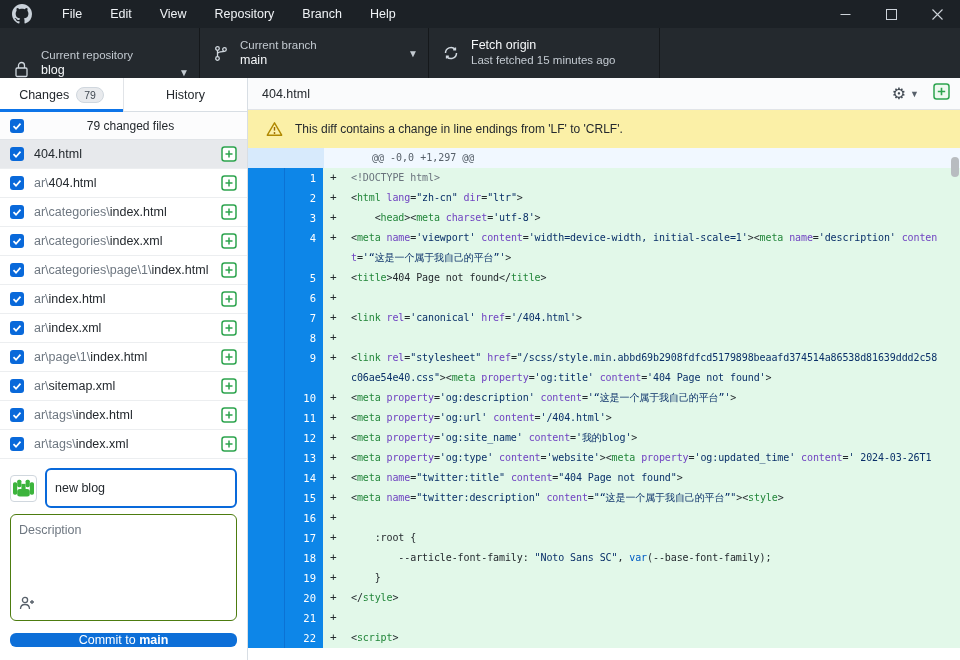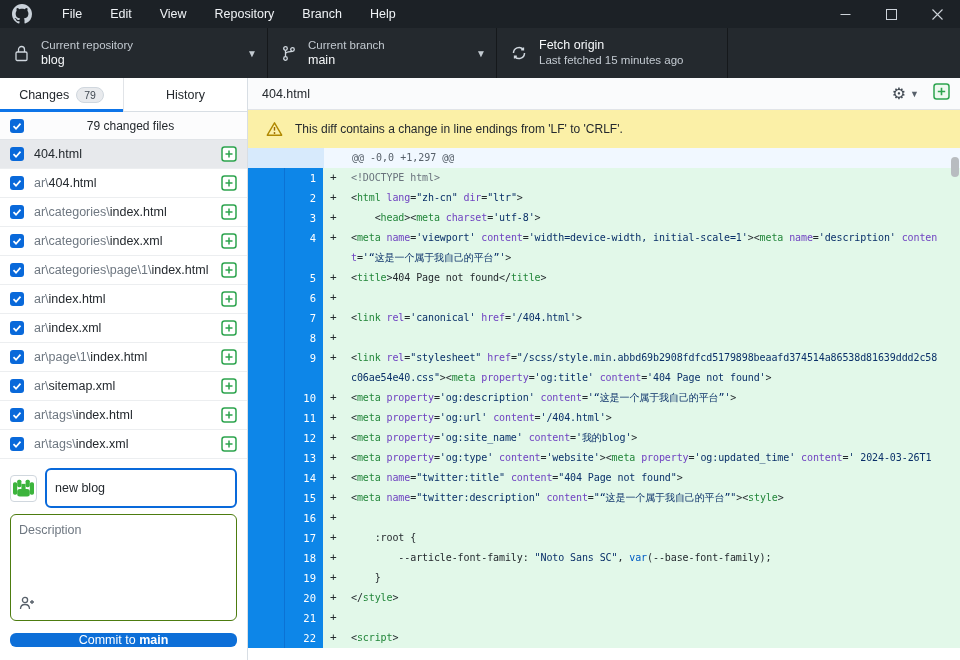--- a/index.html
+++ b/index.html
@@ -16,21 +16,21 @@
   .win-controls { margin-left:auto; display:flex; height:100%; }
   .win-btn { width:46px; height:100%; display:flex; align-items:center; justify-content:center; color:#cdd3d9; }
 
   
   .toolbar { height:50px; background:#24292e; display:flex; flex:0 0 50px; }
   .tool-sec { display:flex; align-items:center; border-right:1px solid #15181b; padding:0 10px 0 14px; }
   .tool-sec .ticon { margin-right:12px; display:flex; }
   .t-label { font-size:11.5px; color:#c3cad1; line-height:15px; }
   .t-value { font-size:12.5px; color:#f6f8fa; line-height:15px; }
   .t-caret { margin-left:auto; color:#c3cad1; font-size:10px; padding-left:16px; }
-  .sec-repo { width:268px; }
+  .sec-repo { width:200px;align-items:flex-end; }
   .sec-branch { width:229px; }
   .sec-fetch { width:231px; }
 
   
   .main { flex:1; display:flex; min-height:0; }
   .sidebar { width:248px; flex:0 0 248px; border-right:1px solid #d8dee4;
              display:flex; flex-direction:column; background:#fff; }
 
   .tabbar { height:34px; flex:0 0 34px; display:flex; border-bottom:1px solid #d8dee4; }
   .tab { flex:1; display:flex; align-items:center; justify-content:center; gap:7px;
@@ -83,21 +83,21 @@
   .small-caret { font-size:9px; color:#57606a; }
 
   .banner { height:38px; flex:0 0 38px; background:#fbf0a7; display:flex; align-items:center;
             padding:0 18px; gap:12px; }
   .banner-text { font-size:12px; color:#24292e; }
 
   .diff-body { flex:1; position:relative; overflow:hidden; background:#fff; }
   .hunk-row { height:20px; display:flex; background:#f1f8ff; }
   .hunk-gut { width:76px; flex:0 0 76px; background:#d7eafc; }
   .hunk-text { padding-left:28px; font-family:"DejaVu Sans Mono", monospace; font-size:10px;
-               line-height:20px; color:#57606a; }
+               line-height:20px; color:#57606a;margin-left:20px; }
   .code-row { height:20px; display:flex; background:#e2f8e9; }
   .g-old { width:37px; flex:0 0 37px; background:#0d86e8; border-right:1px solid #0b72d4; }
   .g-new { width:38px; flex:0 0 38px; background:#0d86e8; color:#fff; text-align:right;
            padding-right:7px; font-family:"DejaVu Sans Mono", monospace; font-size:10.5px; line-height:20px; }
   .sign { width:28px; flex:0 0 28px; padding-left:7px; font-family:"DejaVu Sans Mono", monospace;
           font-size:11px; line-height:20px; color:#24292e; }
   .code { flex:1; font-family:"DejaVu Sans Mono", monospace; font-size:10px; letter-spacing:-0.1px;
           line-height:20px; white-space:pre; overflow:hidden; color:#24292e; padding-right:12px; }
   .tok-c { color:#6a737d; }
   .tok-t { color:#22863a; }

